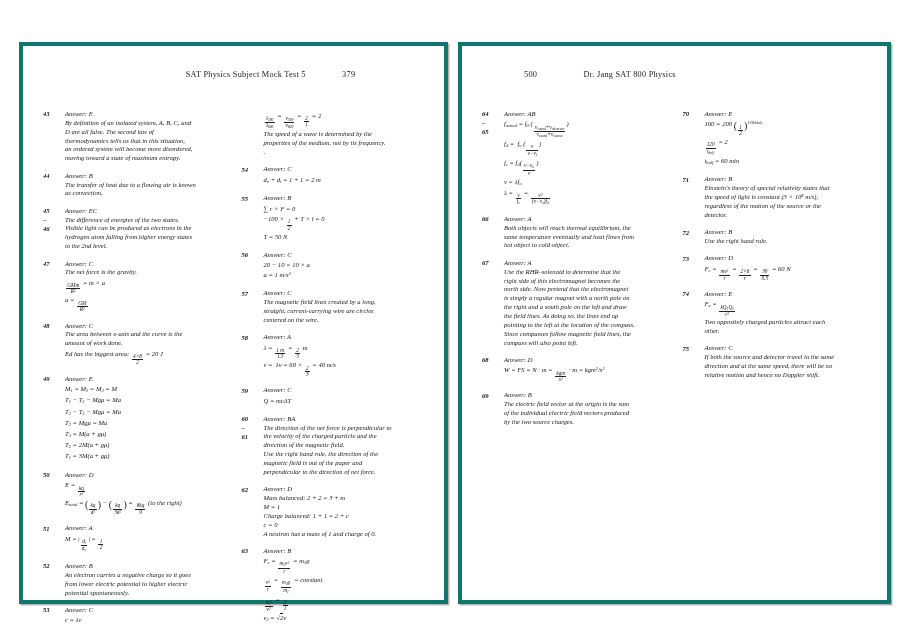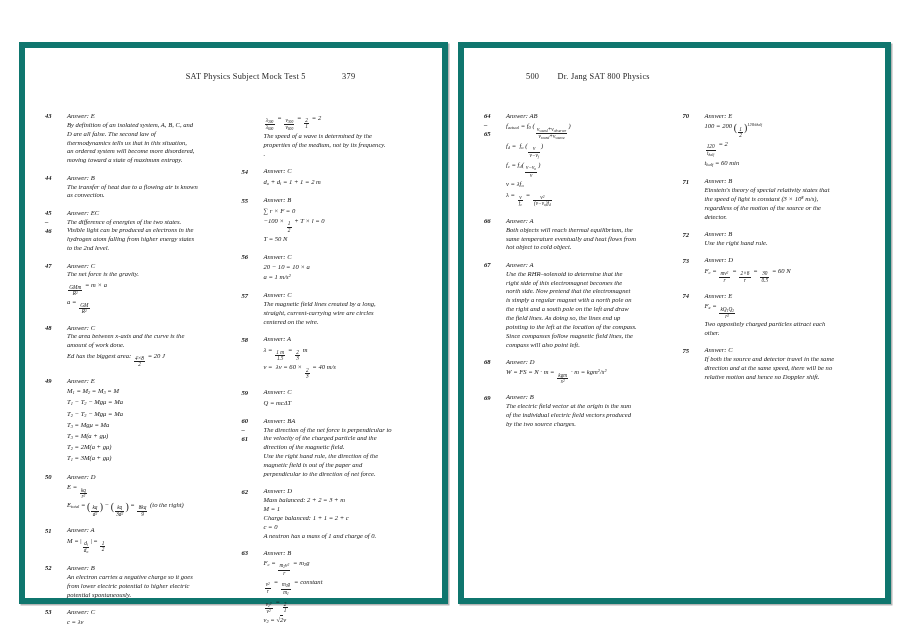--- a/index.html
+++ b/index.html
@@ -15,21 +15,21 @@
     position:absolute;
     left:0;top:0;
     width:910px;height:644px;
     display:flex;
   }
 
   
   .page{
     position:absolute;
     background:#ffffff;
-    border:6px solid #0f766e;
+    border:4px solid #0f766e;
     box-shadow:1.5px 1.5px 0 rgba(120,120,120,.55);
     box-sizing:border-box;
   }
   #page-left{ left:19px; top:42px; width:429px; height:562px; }
   #page-right{ left:458px; top:42px; width:433px; height:562px; }
 
   .page-inner{
     position:relative;
     width:100%;height:100%;
     box-sizing:border-box;
@@ -43,21 +43,21 @@
     letter-spacing:.25px;
     color:#1b1b1b;
     font-family:"Liberation Serif","DejaVu Serif",serif;
     white-space:nowrap;
   }
   .runhead.left-page{ text-align:center; padding-left:72px; }
   .runhead.right-page{ padding-left:42px; }
   .runhead .folio{ font-size:8.3px; }
   .runhead .title{ font-size:8.3px; }
   .runhead.left-page .folio{ margin-left:34px; }
-  .runhead.right-page .title{ margin-left:16px; }
+  .runhead.right-page .title{ margin-left:44px; }
 
   
   .cols{
     display:flex;
     gap:14px;
     margin-top:14px;
     height:486px;
   }
   .col{ width:196px; position:relative; }
   #page-right .col{ width:198px; }

